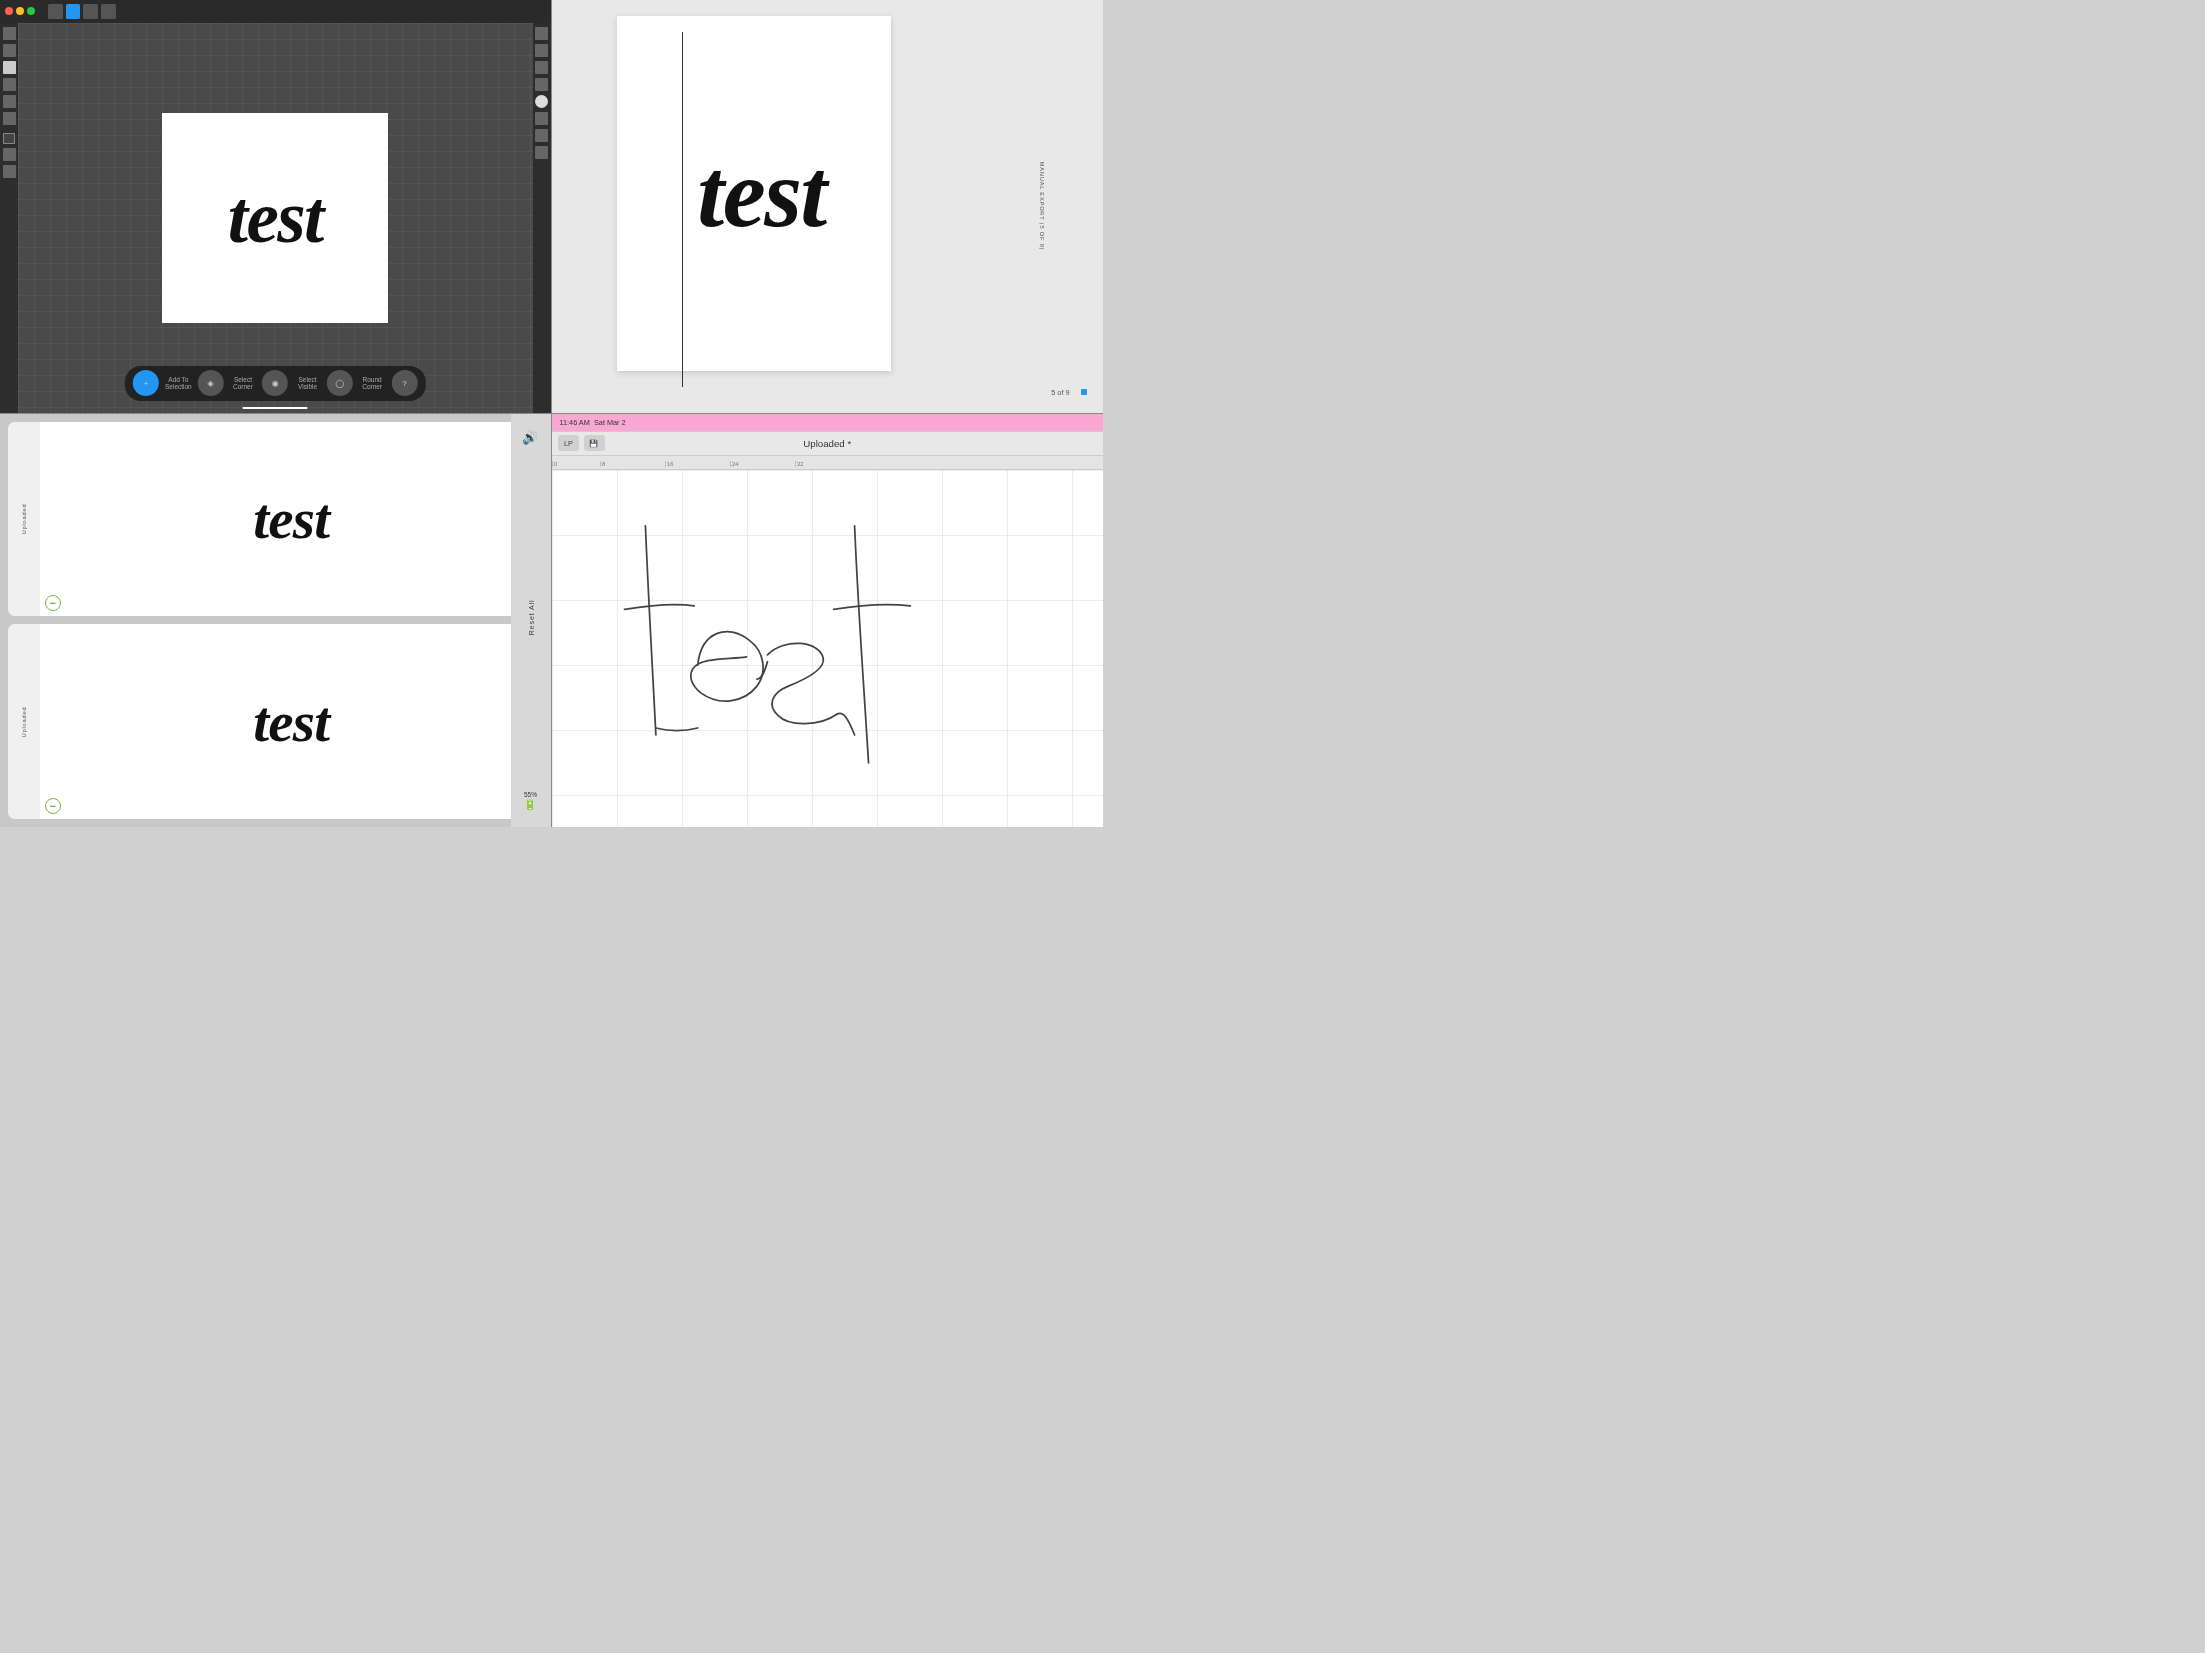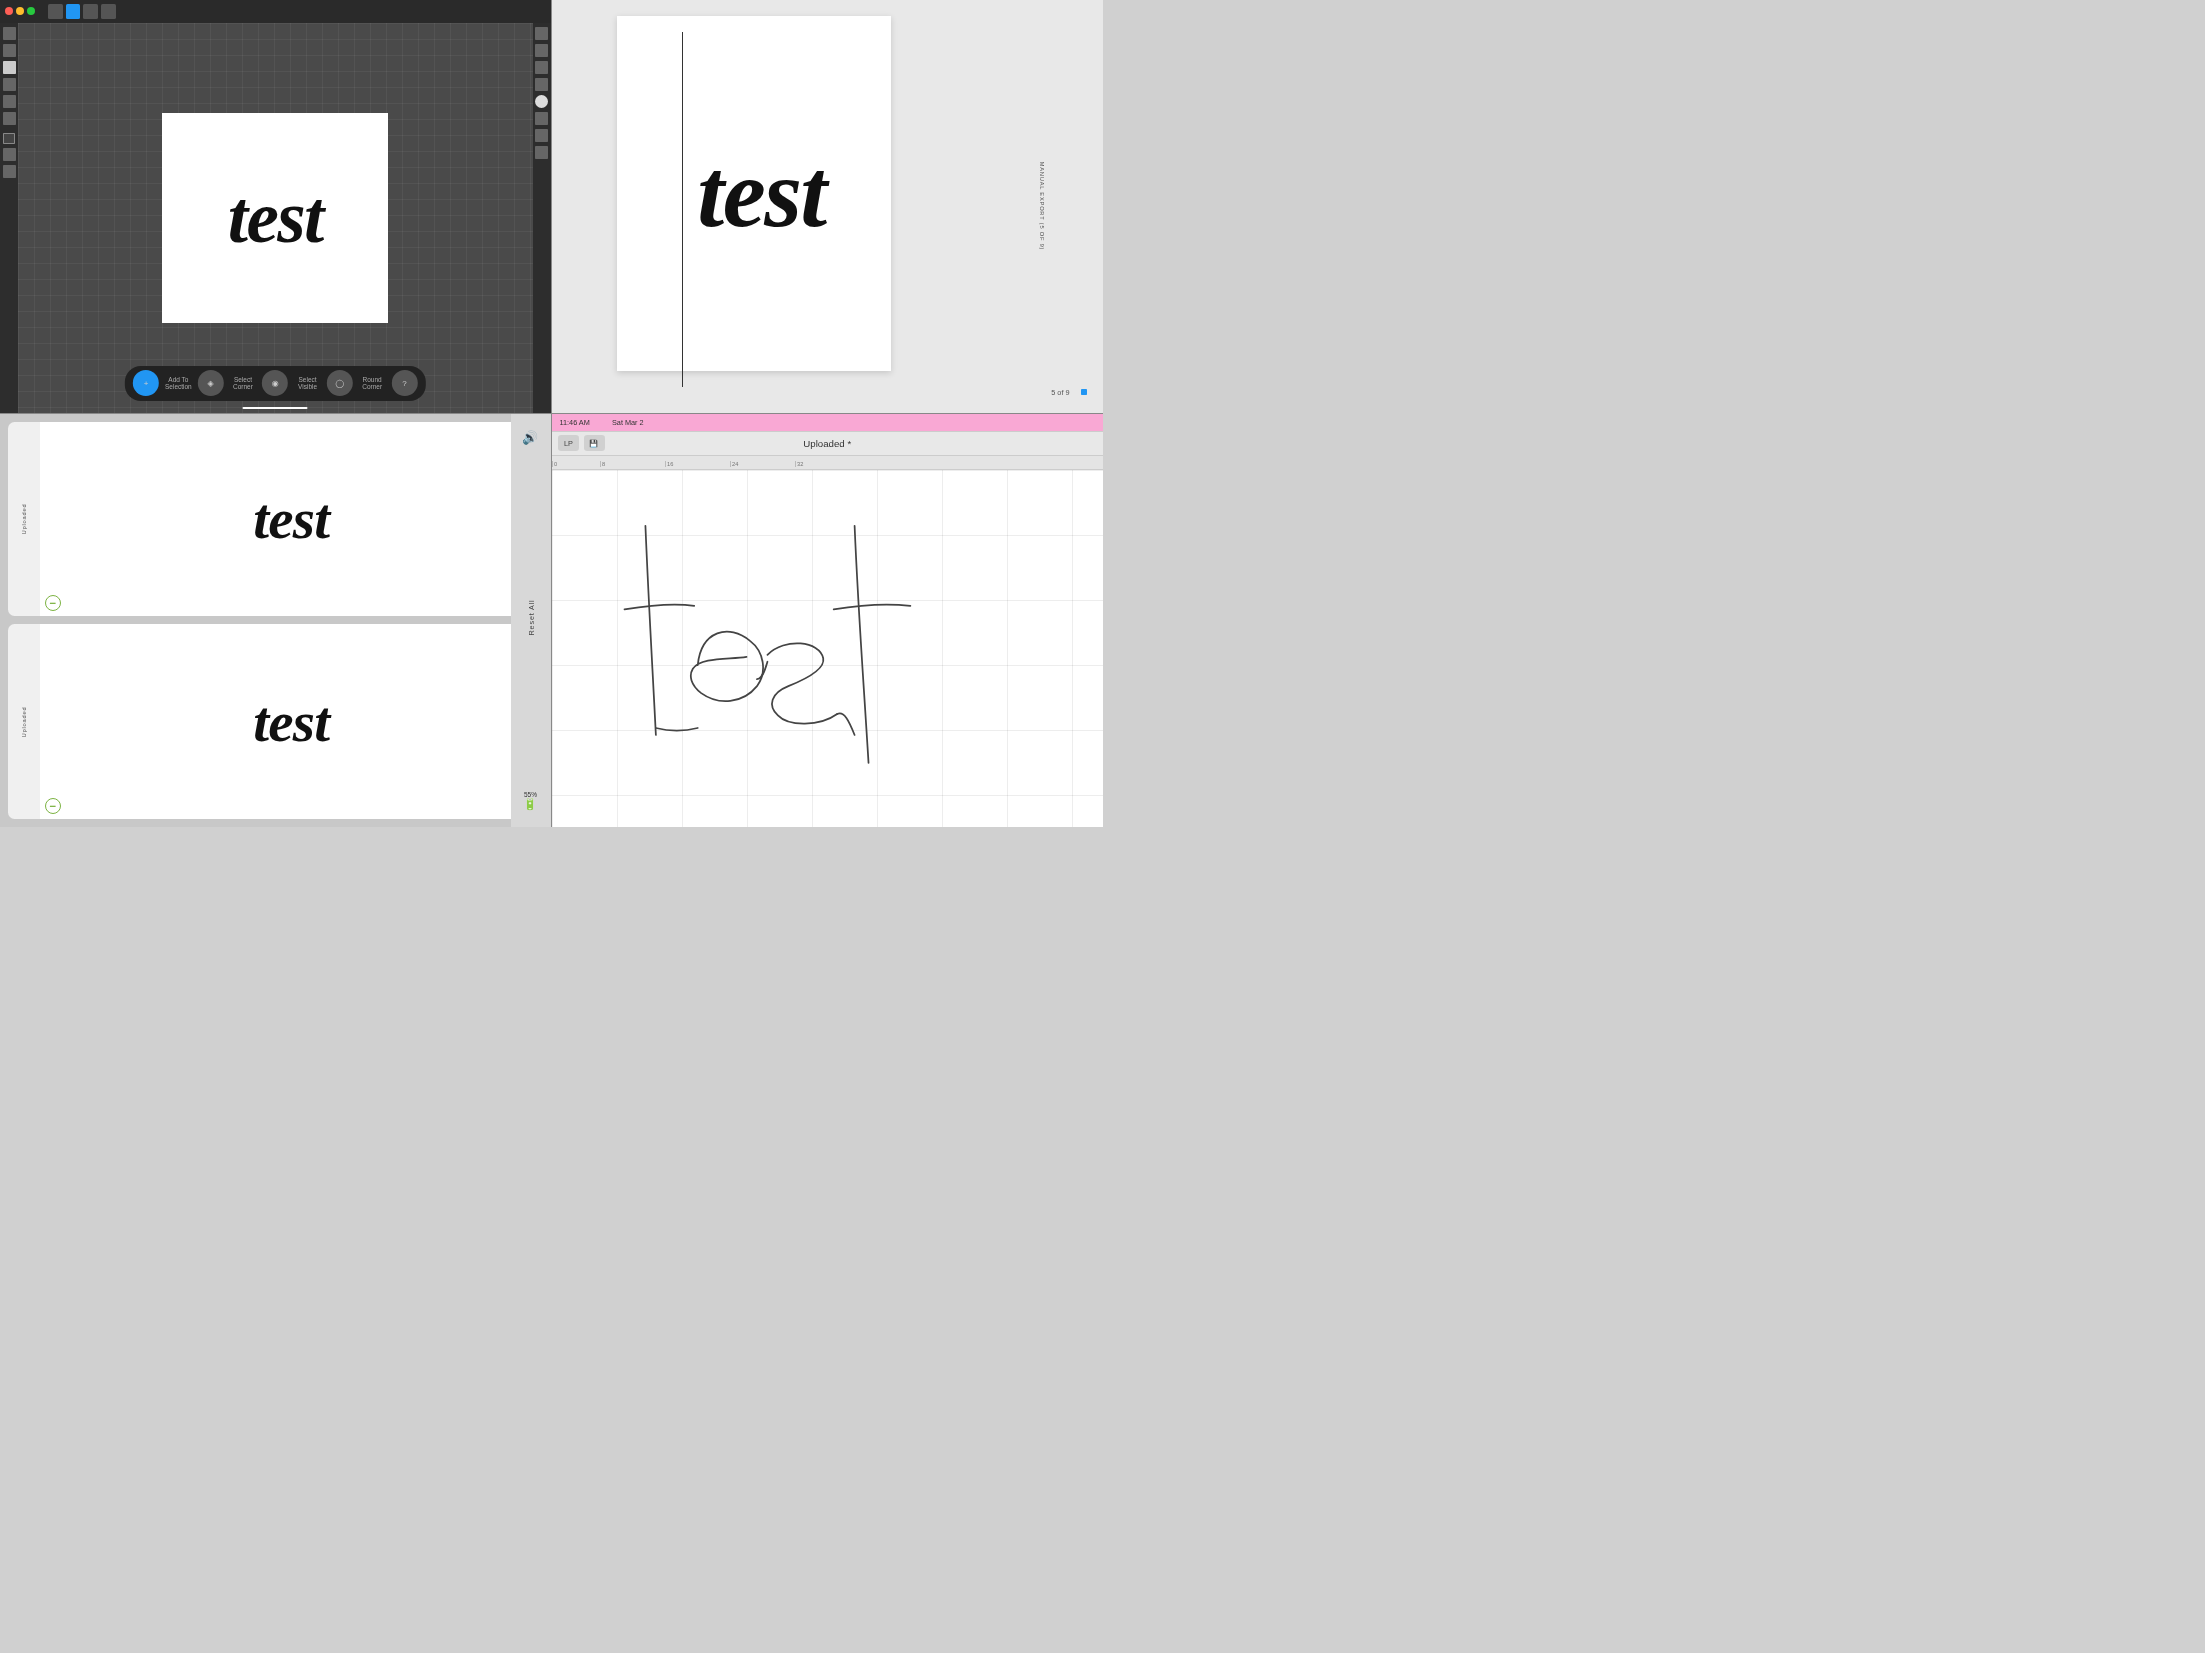--- a/index.html
+++ b/index.html
@@ -565,21 +565,21 @@
       <div style="position:relative;z-index:2;font-size:6.5px;color:#333;">55%</div>
       <div style="position:relative;z-index:2;font-size:11.3px;">🔋</div>
     </div>
   </div>
 </div>
 
 <div class="panel-bottom-right">
 
   <div class="br-menubar">
     <span class="status-bar-time">11:46 AM</span>
-    <span class="status-bar-time" style="margin-left:19px;">Sat Mar 2</span>
+    <span class="status-bar-time" style="margin-left:1px;">Sat Mar 2</span>
   </div>
 
   <div class="br-title-bar">
     <div class="br-controls-left">
       <div class="br-ctrl-btn">LP</div>
       <div class="br-ctrl-btn">💾</div>
     </div>
     <span class="br-title">Uploaded *</span>
   </div>
 

